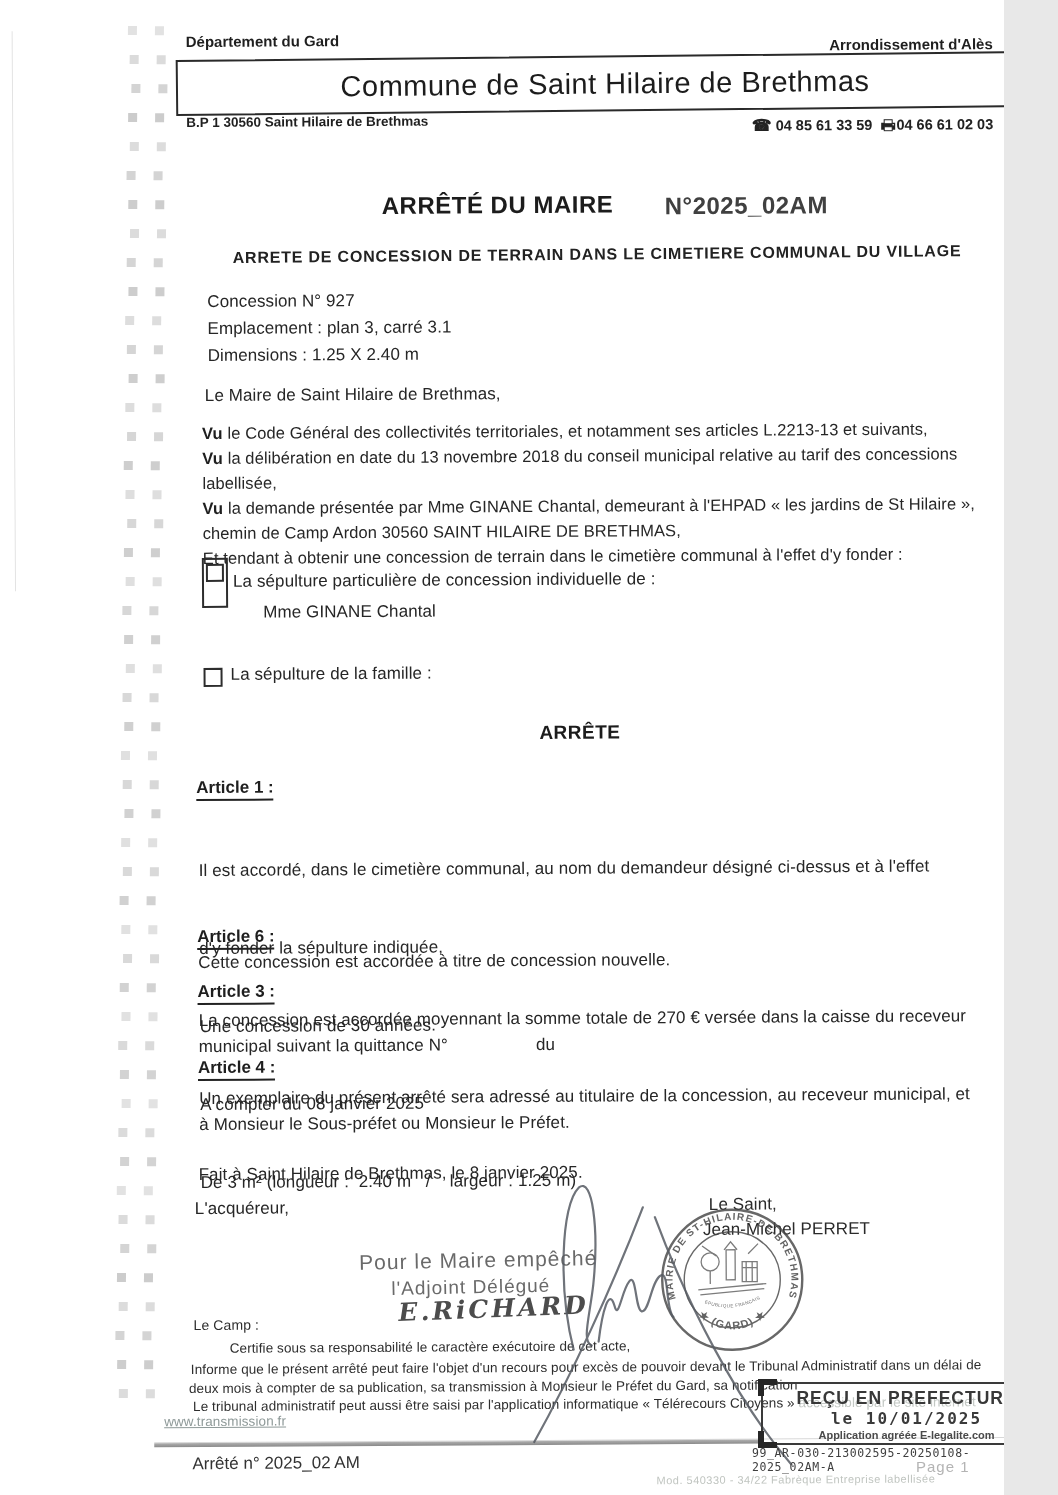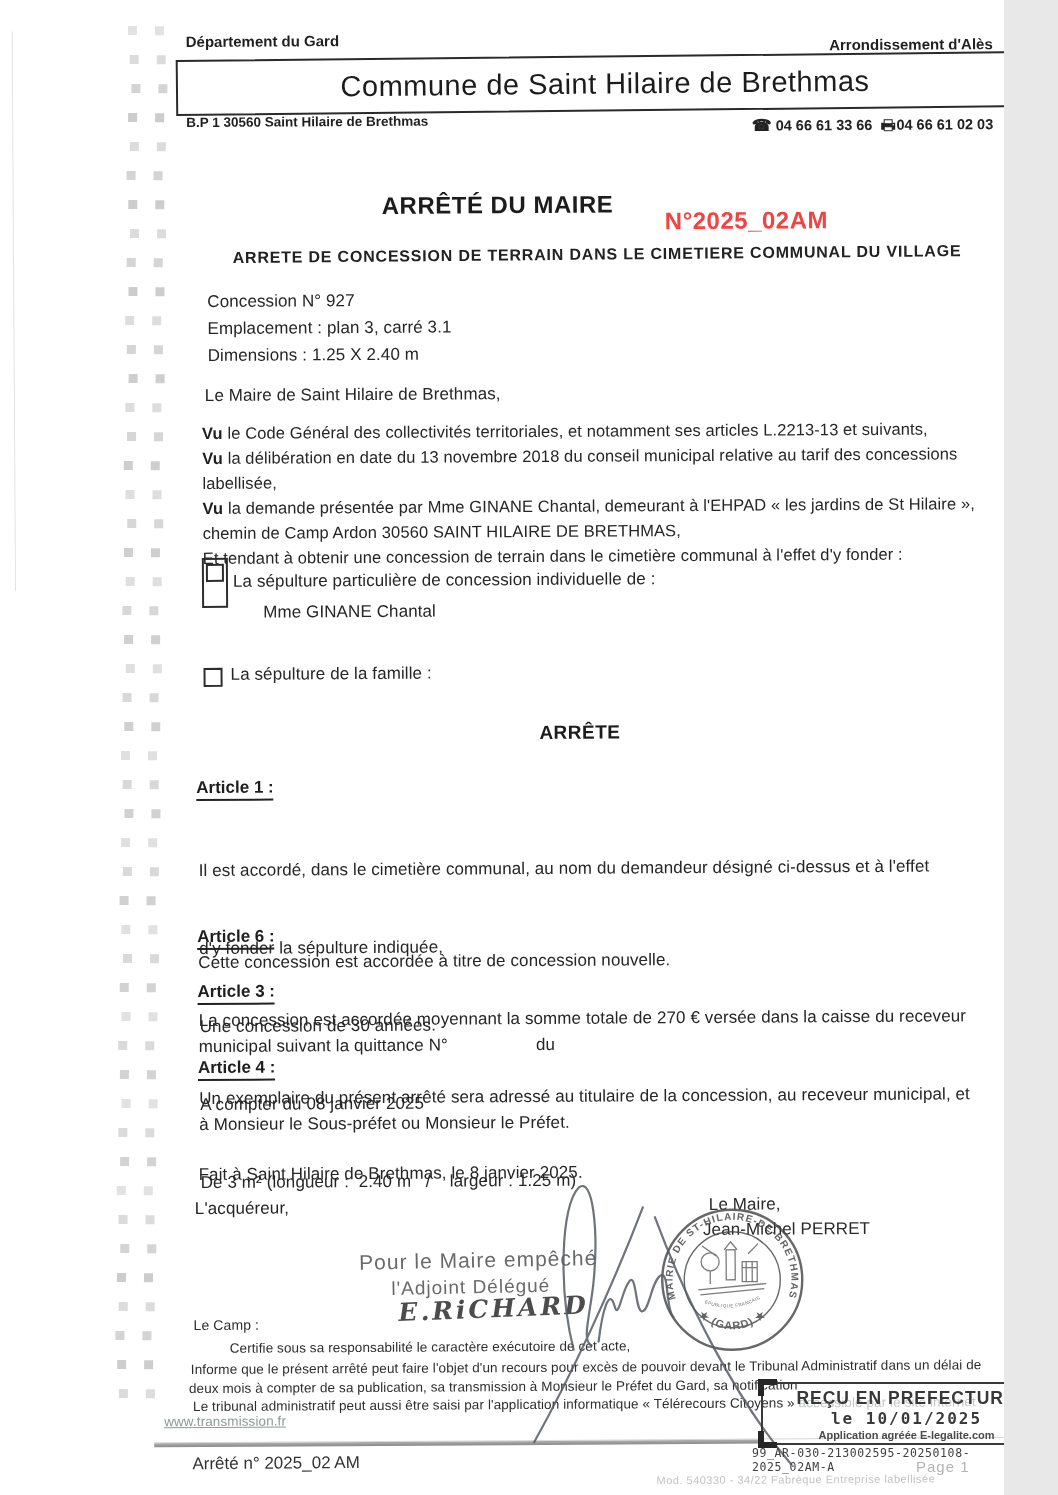--- a/index.html
+++ b/index.html
@@ -54,33 +54,33 @@
     <div class="abs hdr-bold" style="left:700px;top:38px;width:297px;text-align:right;font-size:15px;">Arrondissement d'Alès</div>
 
     <div class="abs" id="commune-box">
       <span class="t">Commune de Saint Hilaire de Brethmas</span>
     </div>
 
     <div class="abs hdr-bold" style="left:190px;top:113px;font-size:13.5px;">B.P 1 30560 Saint Hilaire de Brethmas</div>
 
     <div class="abs" style="left:600px;top:117px;width:397px;text-align:right;font-size:14.5px;font-weight:bold;color:#222;">
       <span style="font-size:16px;">☎</span>
-      <span>04 66 61 33 66</span>
+      <span>04 85 61 33 59</span>
       <span style="display:inline-block;vertical-align:-2px;margin-left:4px;">
         <svg width="16" height="13" viewBox="0 0 16 13">
             <rect x="1" y="4" width="14" height="7" fill="#222"></rect>
             <rect x="4" y="1" width="8" height="4" fill="#fff" stroke="#222"></rect>
             <rect x="4" y="8" width="8" height="4" fill="#fff" stroke="#222"></rect>
             <circle cx="13" cy="6" r="0.8" fill="#fff"></circle>
           </svg>
       </span><span>04 66 61 02 03</span>
     </div>
 
     <div class="abs" style="left:385px;top:191px;font-size:24px;font-weight:bold;color:#1c1c1c;letter-spacing:0.5px;">ARRÊTÉ DU MAIRE</div>
-    <div class="abs" style="left:668px;top:208px;font-size:24px;font-weight:bold;color:#ef4444;letter-spacing:0.5px;">N°2025_02AM</div>
+    <div class="abs" style="left:668px;top:193px;font-size:24px;font-weight:bold;color:#404040;letter-spacing:0.5px;">N°2025_02AM</div>
     <div class="abs" style="left:200px;top:246px;width:800px;text-align:center;font-size:16px;font-weight:bold;color:#222;letter-spacing:0.8px;transform:rotate(-0.2deg);">ARRETE DE CONCESSION DE TERRAIN DANS LE CIMETIERE COMMUNAL DU VILLAGE</div>
 
     <div class="abs body-t" style="left:210px;top:286px;line-height:27px;">
       <div>Concession N° 927</div>
       <div>Emplacement : plan 3, carré 3.1</div>
       <div>Dimensions : 1.25 X 2.40 m</div>
     </div>
 
     <div class="abs body-t" style="left:207px;top:384px;">Le Maire de Saint Hilaire de Brethmas,</div>
 
@@ -133,21 +133,21 @@
       <span class="art-h">Article 4 :</span>
     </div>
     <div class="abs body-t" style="left:197px;top:1084px;line-height:26px;">
       <div>Un exemplaire du présent arrêté sera adressé au titulaire de la concession, au receveur municipal, et</div>
       <div>à Monsieur le Sous-préfet ou Monsieur le Préfet.</div>
     </div>
 
     <div class="abs body-t" style="left:196px;top:1163px;">Fait à Saint Hilaire de Brethmas, le 8 janvier 2025.</div>
     <div class="abs body-t" style="left:192px;top:1197px;">L'acquéreur,</div>
 
-    <div class="abs body-t" style="left:706px;top:1196px;color:#2a2a2a;">Le Maire,</div>
+    <div class="abs body-t" style="left:706px;top:1196px;color:#2a2a2a;">Le Saint,</div>
     <div class="abs body-t" style="left:700px;top:1221px;color:#2a2a2a;">Jean-Michel PERRET</div>
 
     <div class="abs deleg" style="left:356px;top:1248px;font-size:21px;transform:rotate(-0.8deg);">Pour le Maire empêché</div>
     <div class="abs deleg" style="left:388px;top:1276px;font-size:19px;transform:rotate(-0.8deg);">l'Adjoint  Délégué</div>
     <div class="abs" style="left:395px;top:1294px;font-size:25px;font-weight:bold;font-style:italic;color:#4c4c4c;letter-spacing:3px;transform:rotate(-2deg);font-family:'DejaVu Serif',serif;">E.RiCHARD</div>
 
     <svg class="abs" style="left:651px;top:1203px;z-index:2;opacity:0.82;" width="156" height="156" viewBox="0 0 156 156">
       <defs>
         <path id="ringPath" d="M 32.3 115.9 A 59.5 59.5 0 1 1 123.2 115.9" fill="none"></path>
         <path id="gardPath" d="M 33.5 98.3 A 48.5 48.5 0 0 0 122.5 98.3" fill="none"></path>

